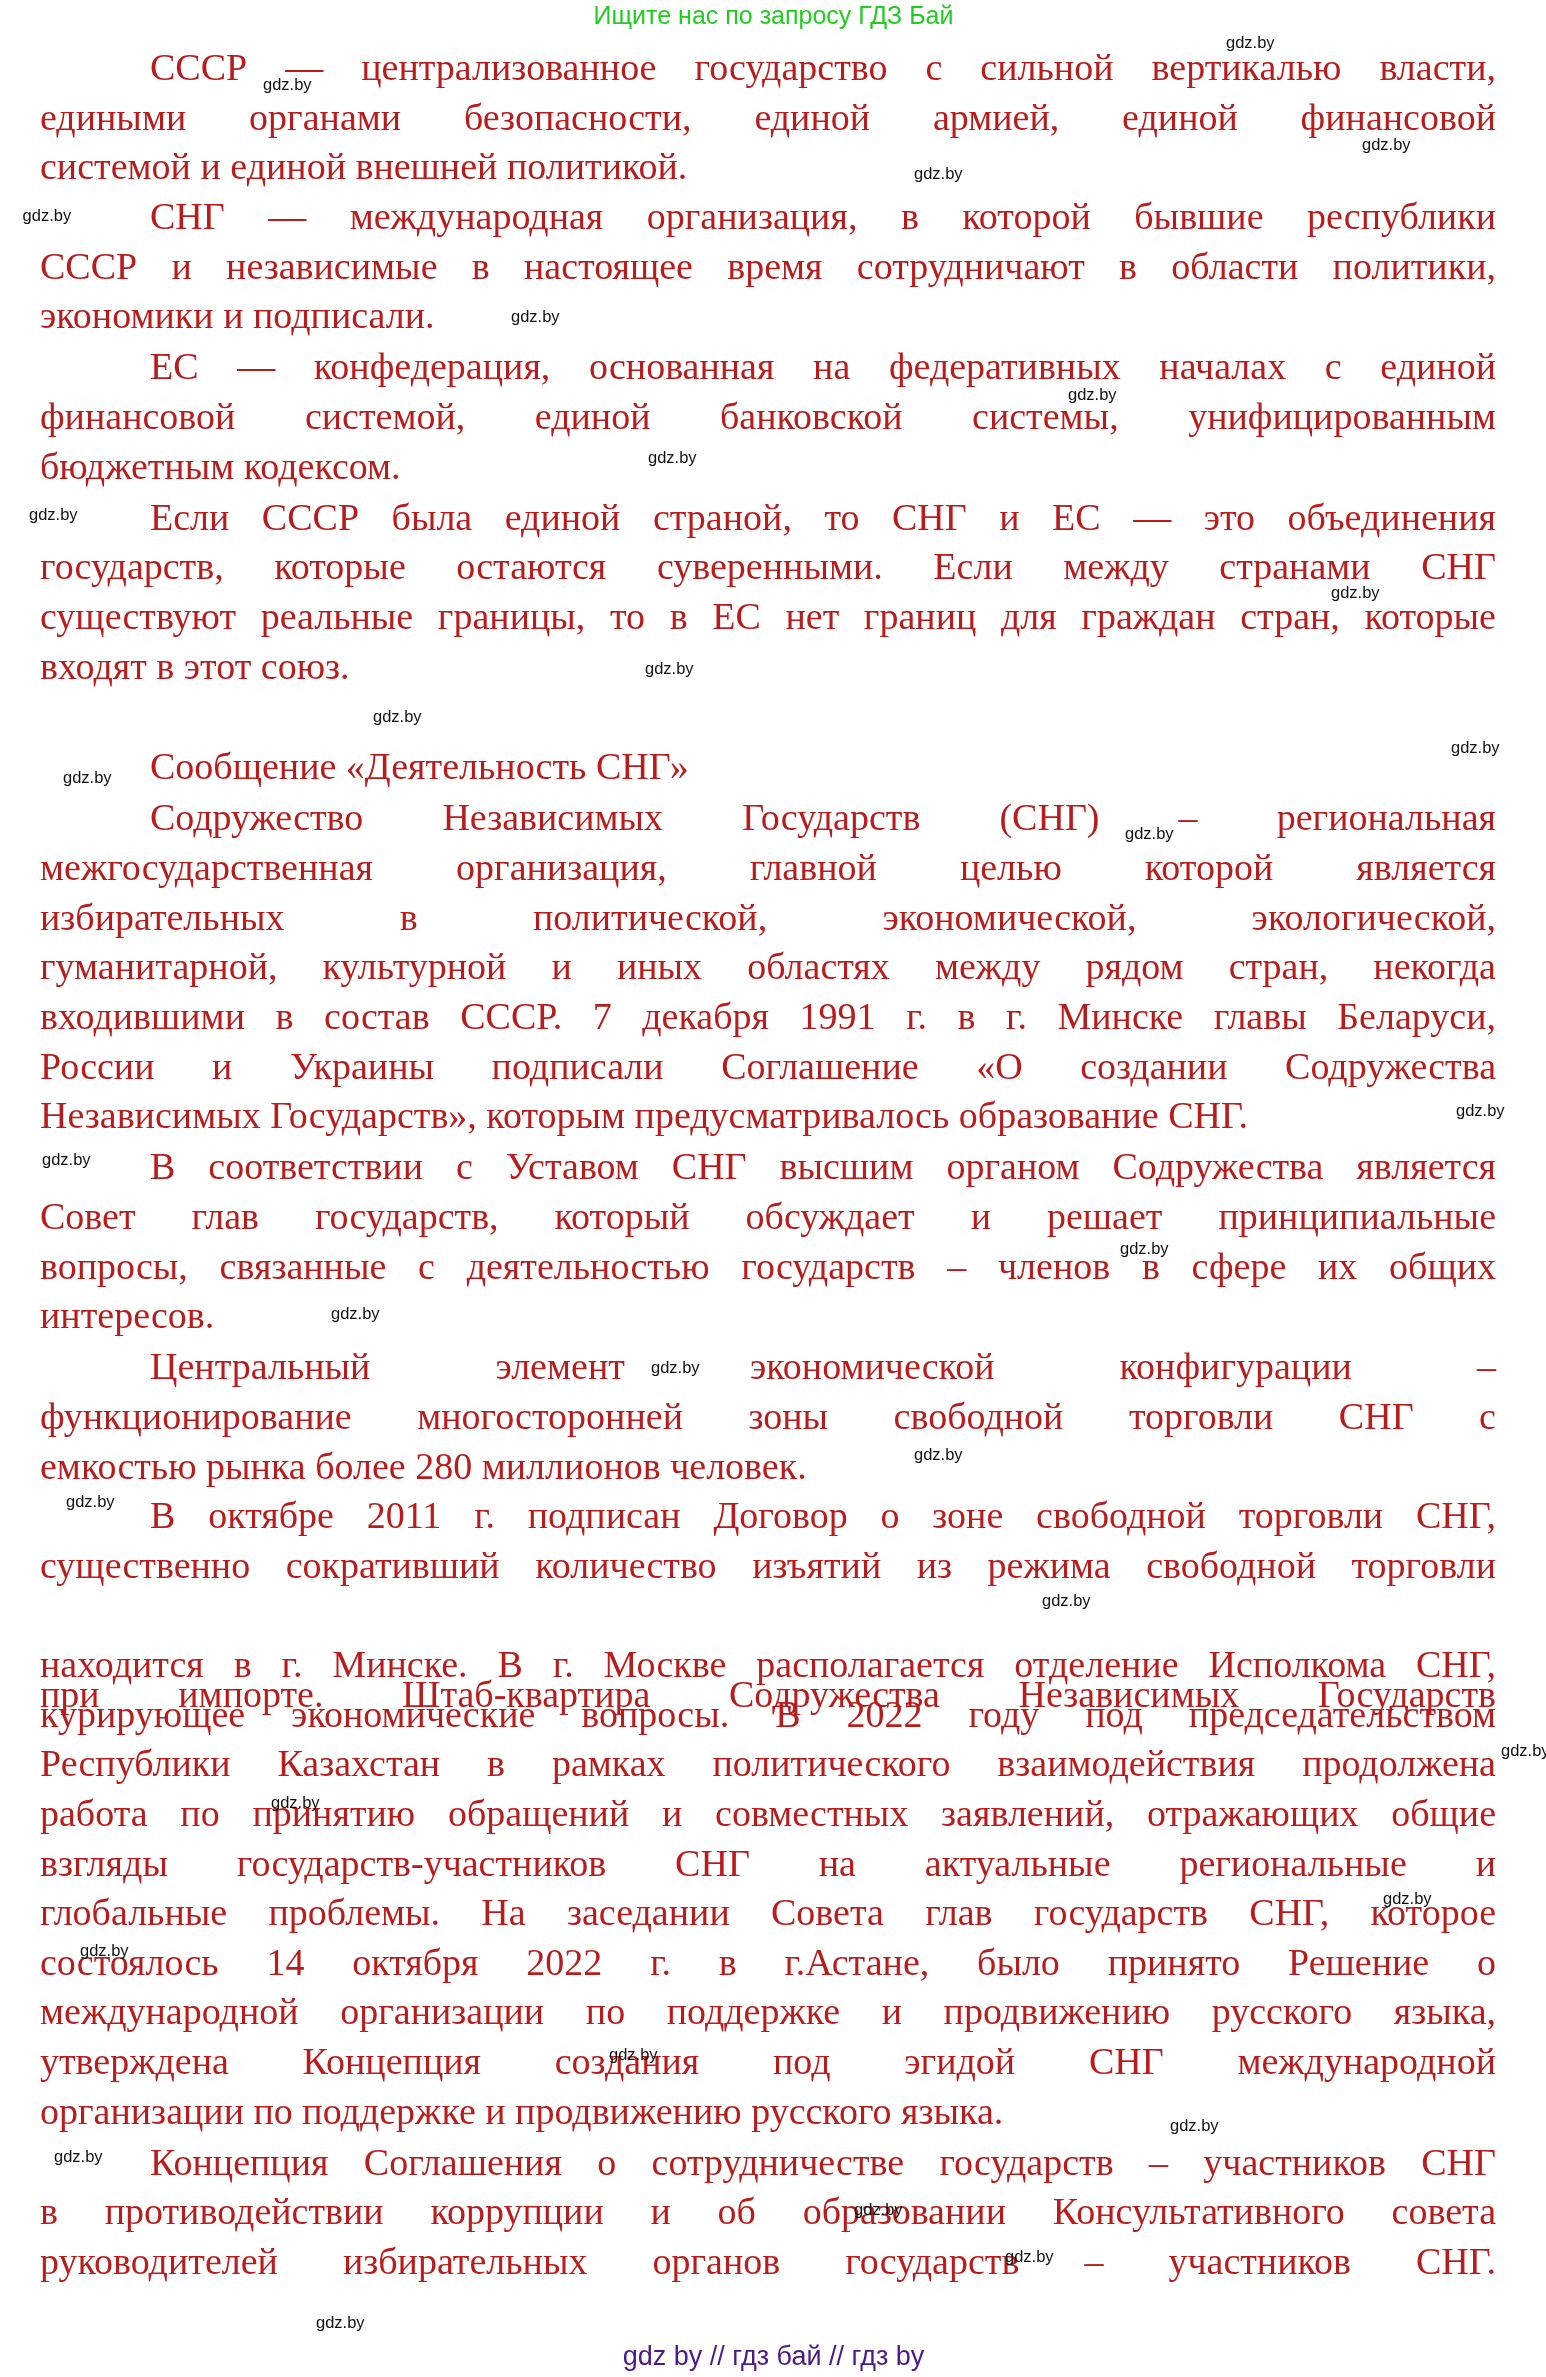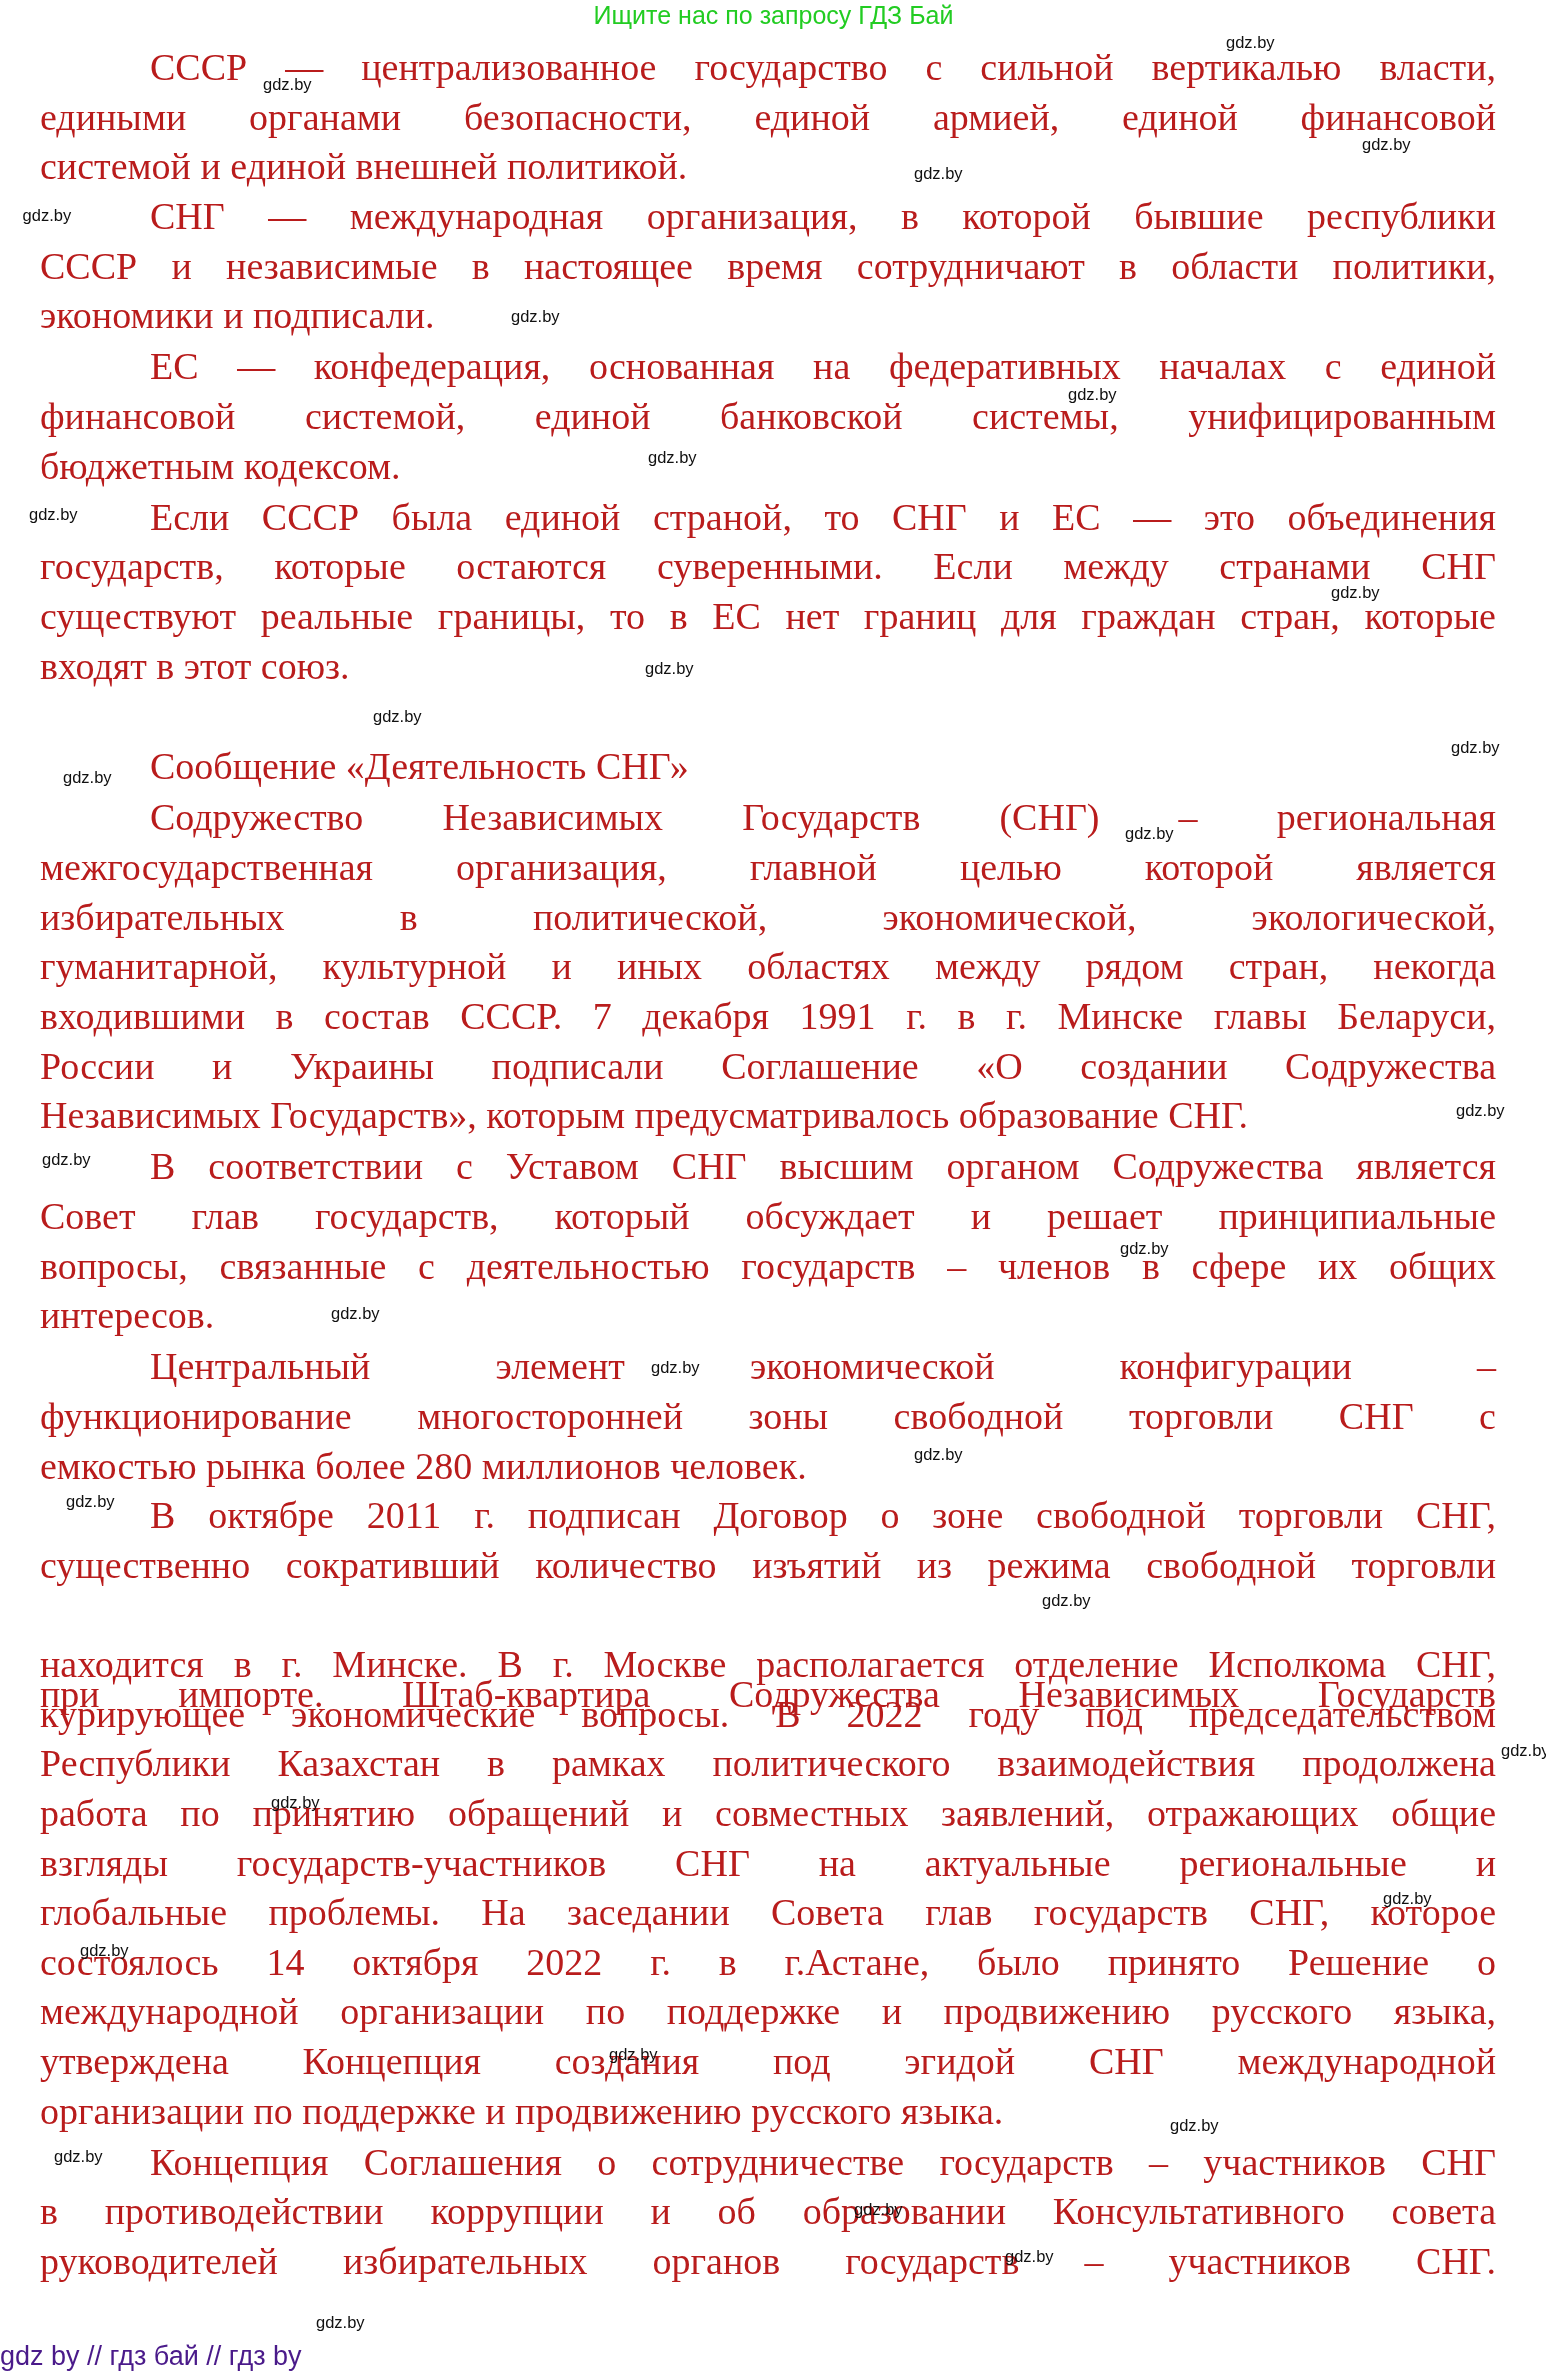--- a/index.html
+++ b/index.html
@@ -1,19 +1,19 @@
 <!DOCTYPE html>
 <html style="font-size:12px"><head>
 <meta charset="utf-8">
 <style>
   html, body { margin:0; padding:0; background:#ffffff; }
   body { width:1547px; height:2377px; position:relative; overflow:hidden; }
   .top-banner { position:absolute; left:0; top:0; width:1547px; height:30px; text-align:center;
     font-family:"Liberation Sans", sans-serif; font-size:25px; line-height:30px; color:#22cc22; }
-  .footer { position:absolute; left:0; top:2337px; width:1547px; height:38px; text-align:left;
+  .footer { position:absolute; left:0; top:2337px; width:1547px; height:38px; text-align:center;
     font-family:"Liberation Sans", sans-serif; font-size:27px; line-height:38px; color:#4a1a8a; }
   .line { position:absolute; left:40px; width:1456px; font-family:"Liberation Serif", serif;
     font-size:38px; line-height:45px; height:45px; color:#b91c1c; white-space:nowrap;
     text-align:justify; text-align-last:justify; }
   .line.last { text-align-last:left; }
   .line.indent { left:150px; width:1346px; }
   .wm { position:absolute; font-family:"Liberation Sans", sans-serif; font-size:16.5px; color:#111; white-space:nowrap; }
 </style>
 </head>
 <body>

